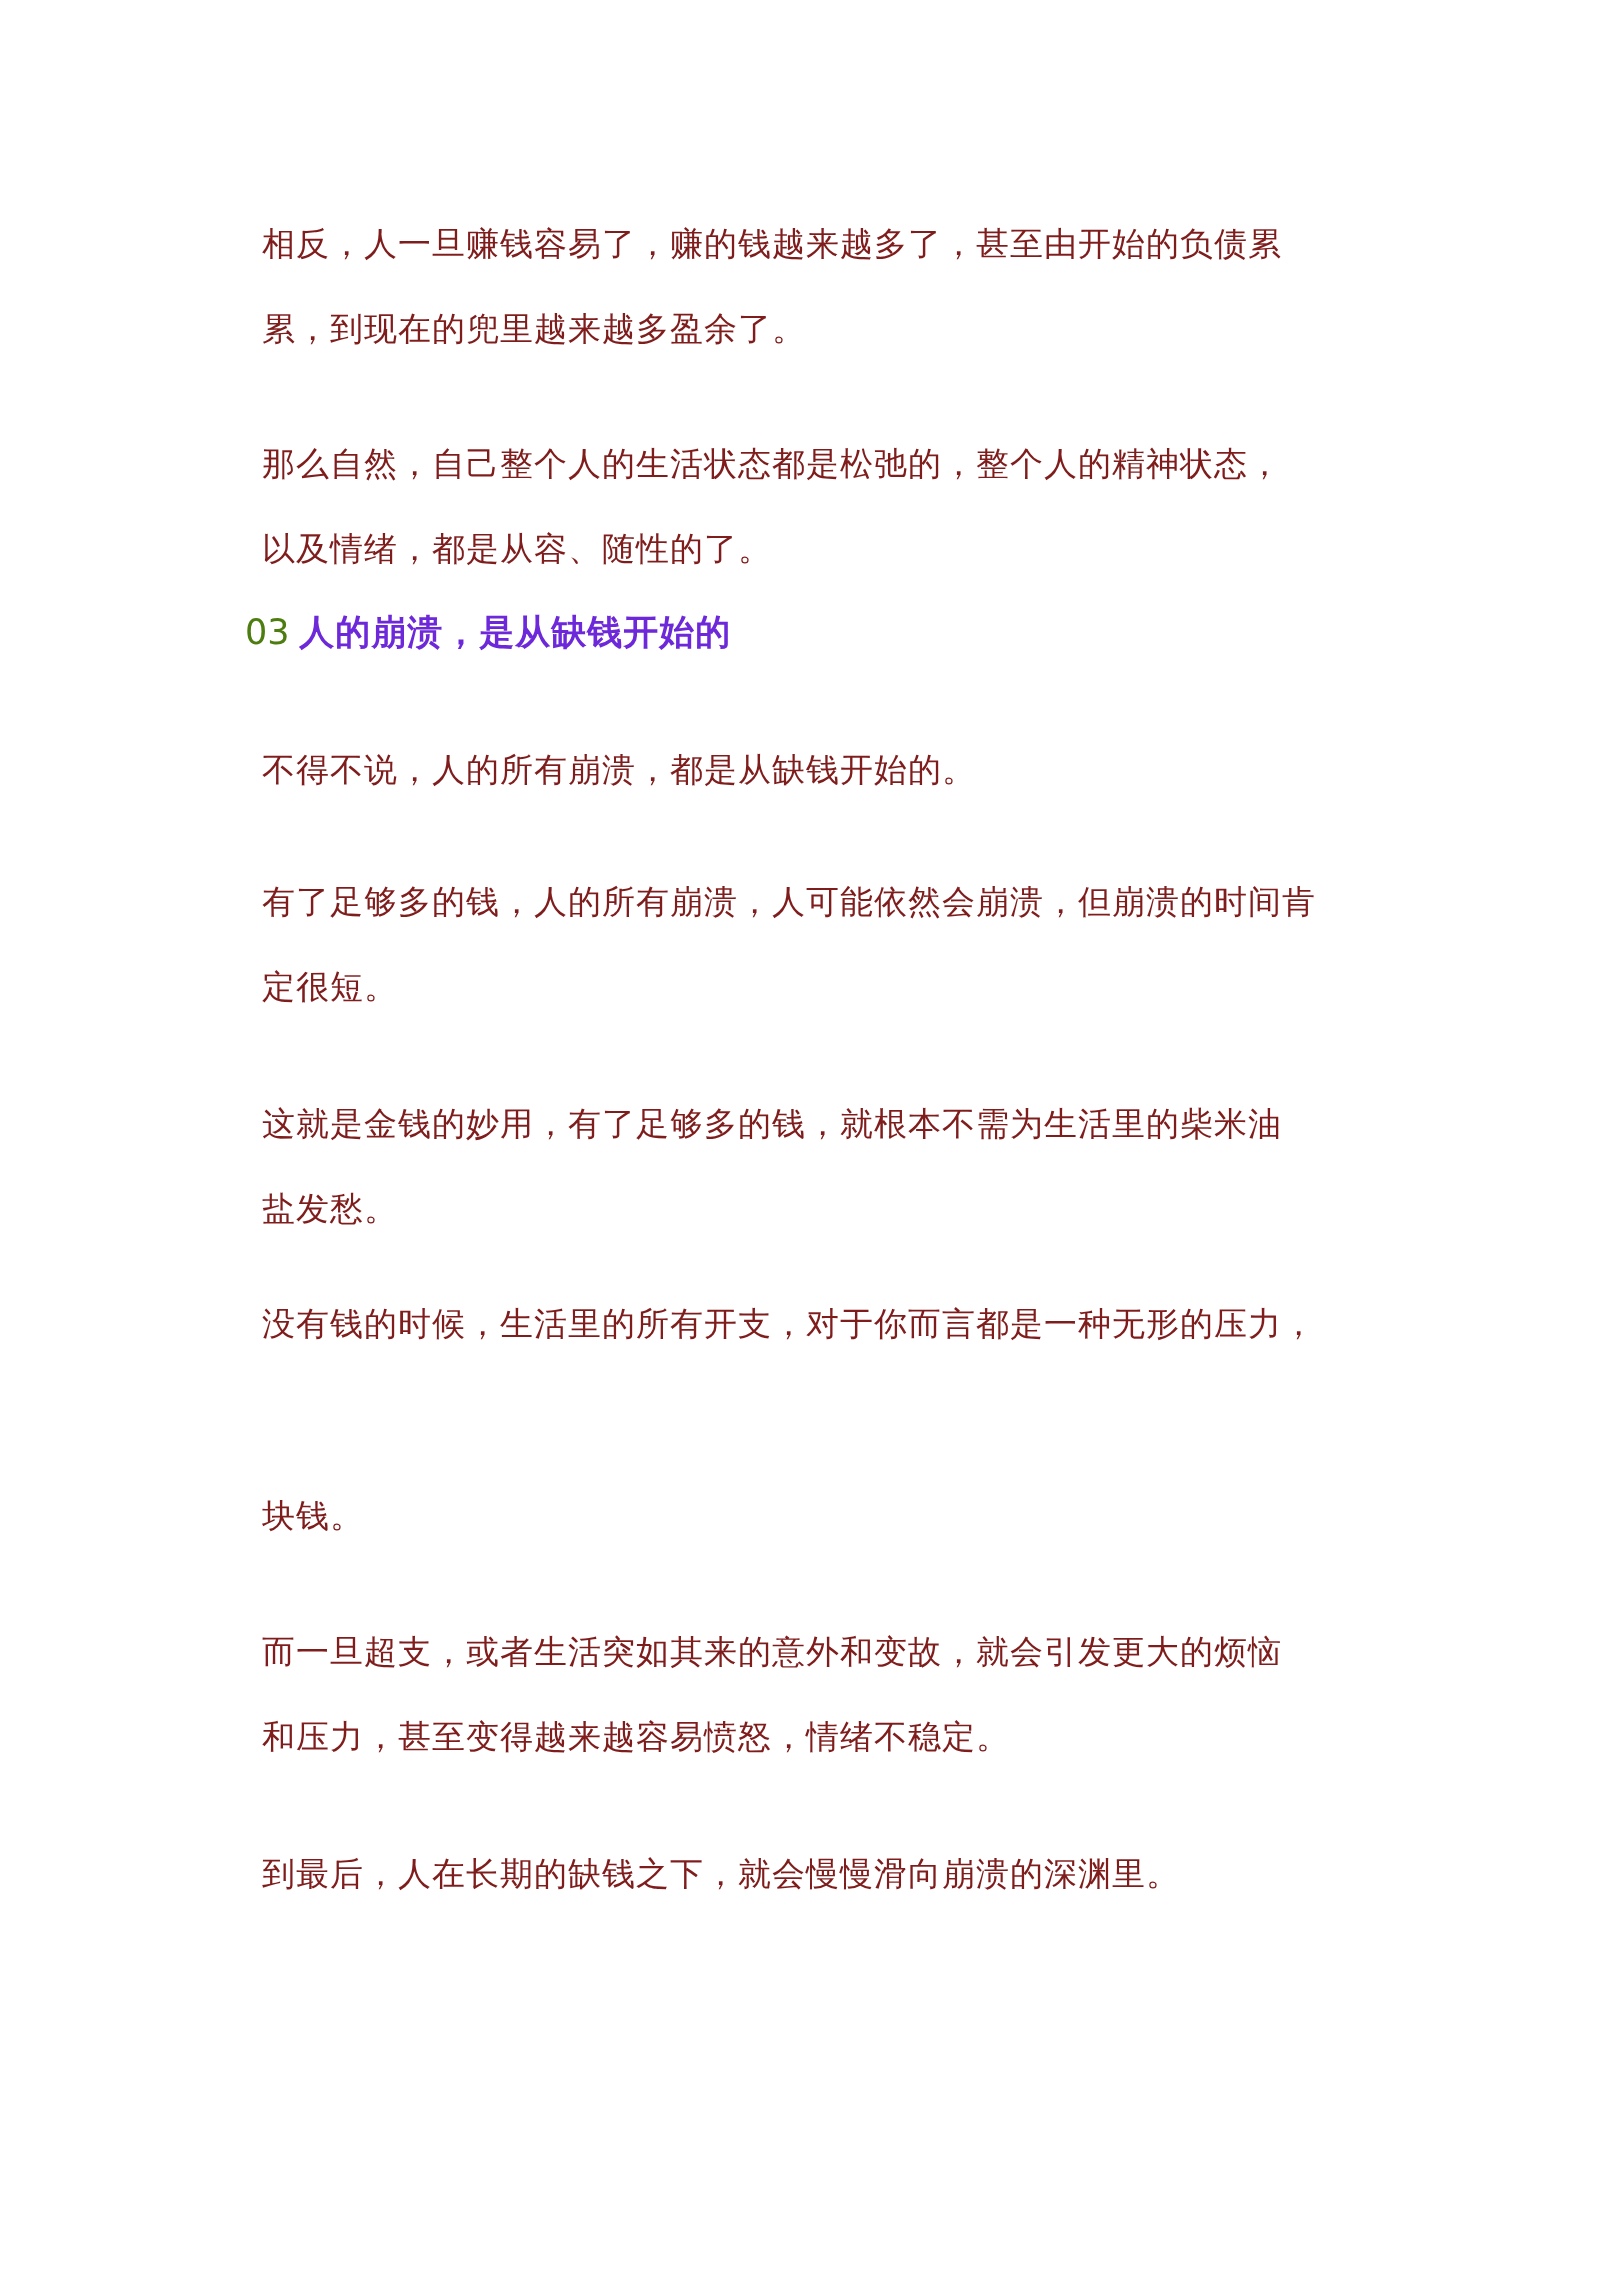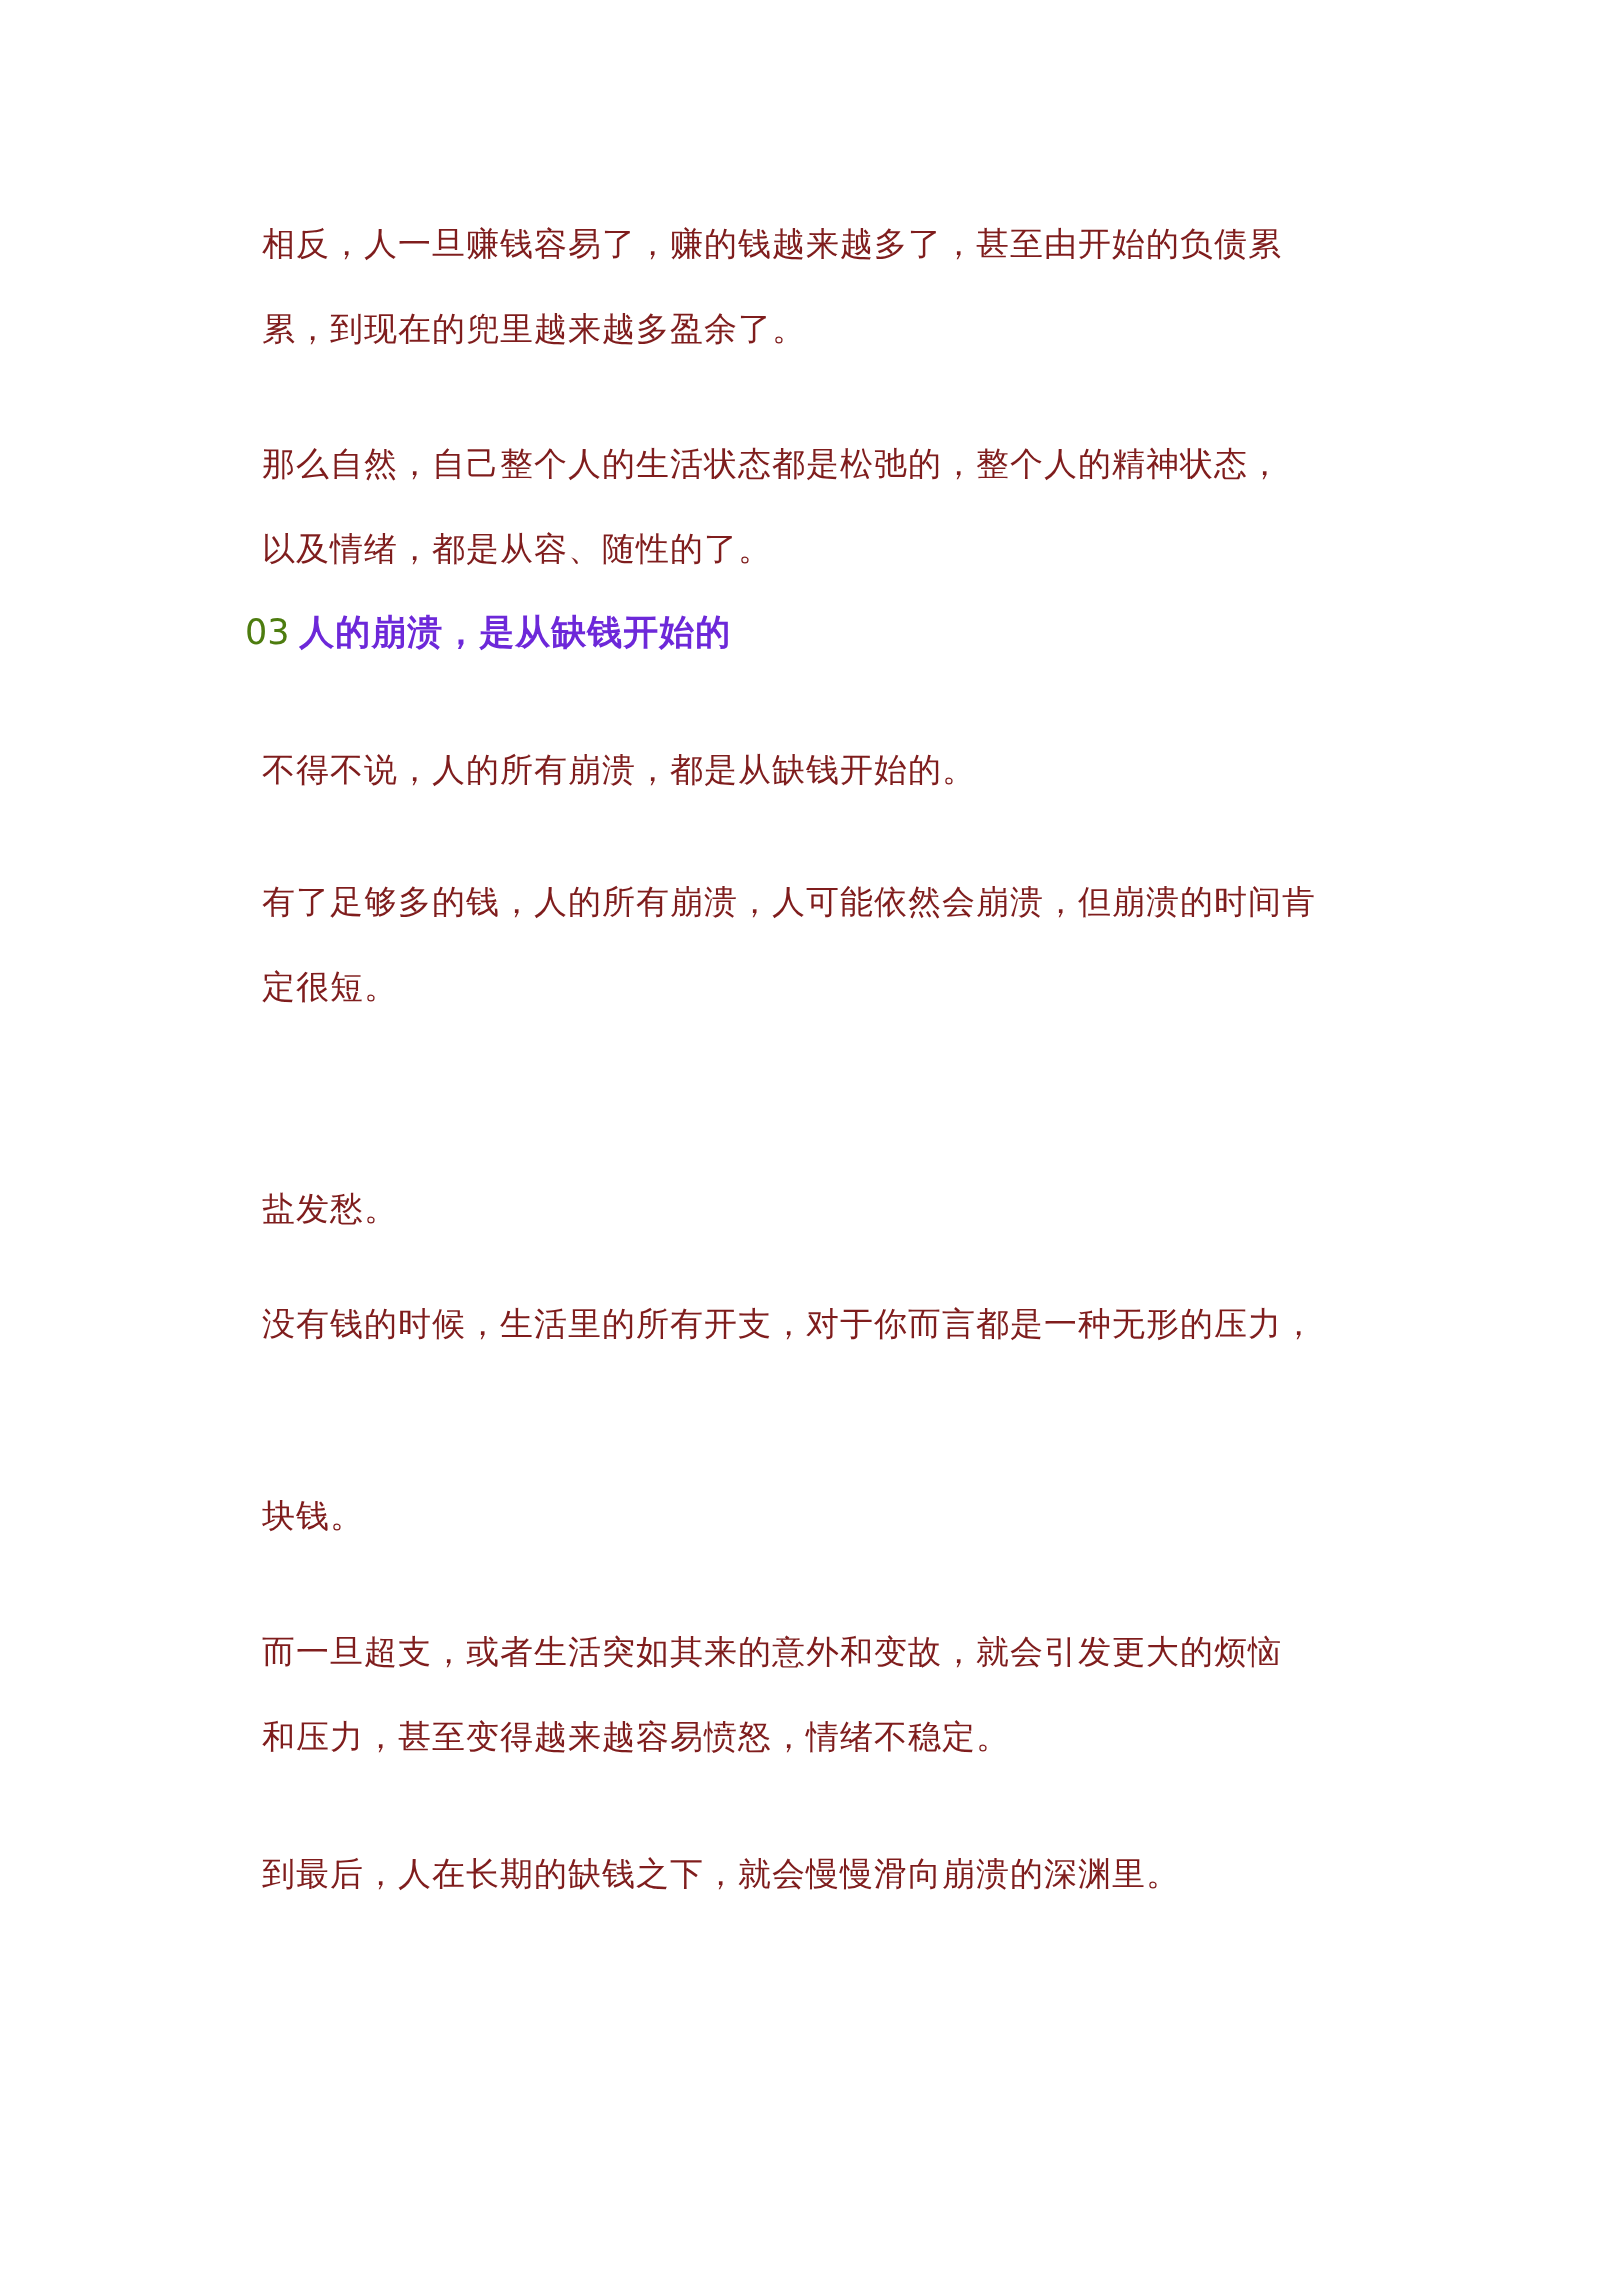--- a/index.html
+++ b/index.html
@@ -63,20 +63,21 @@
 
   <div class="heading">
     <span class="num">03</span><span class="title">人的崩溃，是从缺钱开始的</span>
   </div>
 
   <div class="line" style="top:748px;text-align:center;">不得不说，人的所有崩溃，都是从缺钱开始的。</div>
 
   <div class="line" style="top:880px;">有了足够多的钱，人的所有崩溃，人可能依然会崩溃，但崩溃的时间肯</div>
   <div class="line" style="top:965px;">定很短。</div>
 
+  <div class="line" style="top:1102px;">这就是金钱的妙用，有了足够多的钱，就根本不需为生活里的柴米油</div>
   <div class="line" style="top:1187px;">盐发愁。</div>
 
   <div class="line" style="top:1302px;">没有钱的时候，生活里的所有开支，对于你而言都是一种无形的压力，</div>
   <div class="line" style="top:1494px;">块钱。</div>
 
   <div class="line" style="top:1630px;">而一旦超支，或者生活突如其来的意外和变故，就会引发更大的烦恼</div>
   <div class="line" style="top:1715px;">和压力，甚至变得越来越容易愤怒，情绪不稳定。</div>
 
   <div class="line" style="top:1852px;">到最后，人在长期的缺钱之下，就会慢慢滑向崩溃的深渊里。</div>
 

